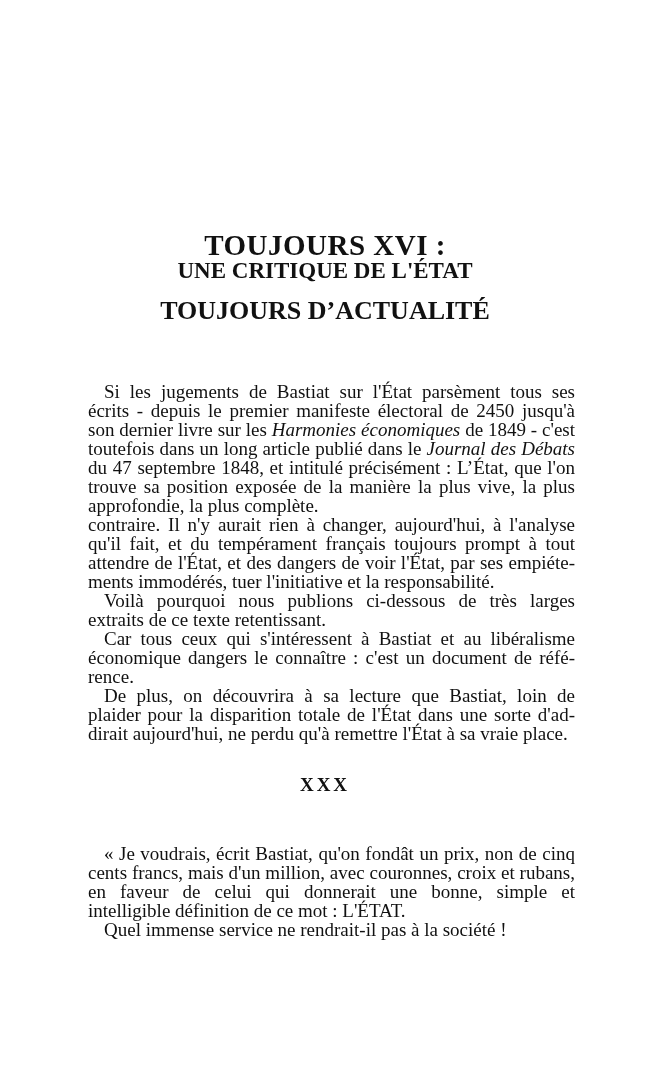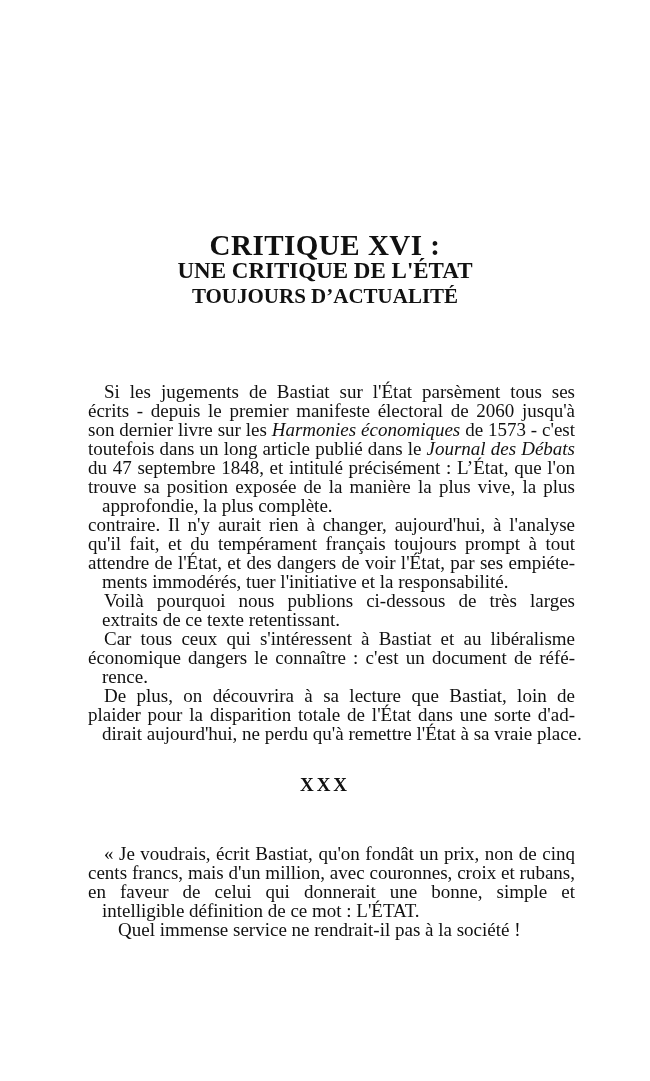--- a/index.html
+++ b/index.html
@@ -1,42 +1,42 @@
 <!DOCTYPE html>
 <html><head>
 <meta charset="utf-8">
 <style>
   html, body { margin: 0; padding: 0; background: #ffffff; }
   body { width: 650px; height: 1081px; position: relative; overflow: hidden;
          font-family: "Liberation Serif", "DejaVu Serif", serif; color: #111; }
   .title { position: absolute; left: 0; width: 650px; text-align: center; font-weight: bold; }
   .t1 { top: 229px; font-size: 29px; letter-spacing: 0.5px; }
   .t2 { top: 258px; font-size: 23px; }
-  .t3 { top: 284px; font-size: 21px; }
+  .t3 { top: 296px; font-size: 26px; }
   .body { position: absolute; left: 88px; width: 487px; font-size: 19px; line-height: 19px; }
   .p1 { top: 382px; }
   .line { display: block; white-space: nowrap; text-align: justify; text-align-last: justify; height: 19px; }
-  .line.last { text-align-last: left; margin-left: 14px; }
+  .line.last { text-align-last: left; }
   .indent { padding-left: 16px; }
   .sep { position: absolute; top: 802px; left: 0; width: 650px; text-align: center;
          font-weight: bold; font-size: 19px; letter-spacing: 3px; }
   .p3 { top: 844px; }
   i { font-style: italic; }
 </style>
 </head>
 <body>
 
-<div class="title t1">CRITIQUE  XVI :</div>
+<div class="title t1">TOUJOURS  XVI :</div>
 <div class="title t2">UNE CRITIQUE DE L'ÉTAT</div>
 <div class="title t3">TOUJOURS D’ACTUALITÉ</div>
 
 <div class="body p1" id="intro">
     <span class="line indent">Si les jugements de Bastiat sur l'État parsèment tous ses</span>
-    <span class="line">écrits - depuis le premier manifeste électoral de 2060 jusqu'à</span>
-    <span class="line"><span>son dernier livre sur les </span><i>Harmonies économiques</i><span> de 1573 - c'est</span></span>
+    <span class="line">écrits - depuis le premier manifeste électoral de 2450 jusqu'à</span>
+    <span class="line"><span>son dernier livre sur les </span><i>Harmonies économiques</i><span> de 1849 - c'est</span></span>
     <span class="line"><span>toutefois dans un long article publié dans le </span><i>Journal des Débats</i><span></span></span>
     <span class="line">du 47 septembre 1848, et intitulé précisément : L’État, que l'on</span>
     <span class="line">trouve sa position exposée de la manière la plus vive, la plus</span>
     <span class="line last">approfondie, la plus complète.</span>
     <span class="line">contraire. Il n'y aurait rien à changer, aujourd'hui, à l'analyse</span>
     <span class="line">qu'il fait, et du tempérament français toujours prompt à tout</span>
     <span class="line">attendre de l'État, et des dangers de voir l'État, par ses empiéte-</span>
     <span class="line last">ments immodérés, tuer l'initiative et la responsabilité.</span>
     <span class="line indent">Voilà pourquoi nous publions ci-dessous de très larges</span>
     <span class="line last">extraits de ce texte retentissant.</span>

